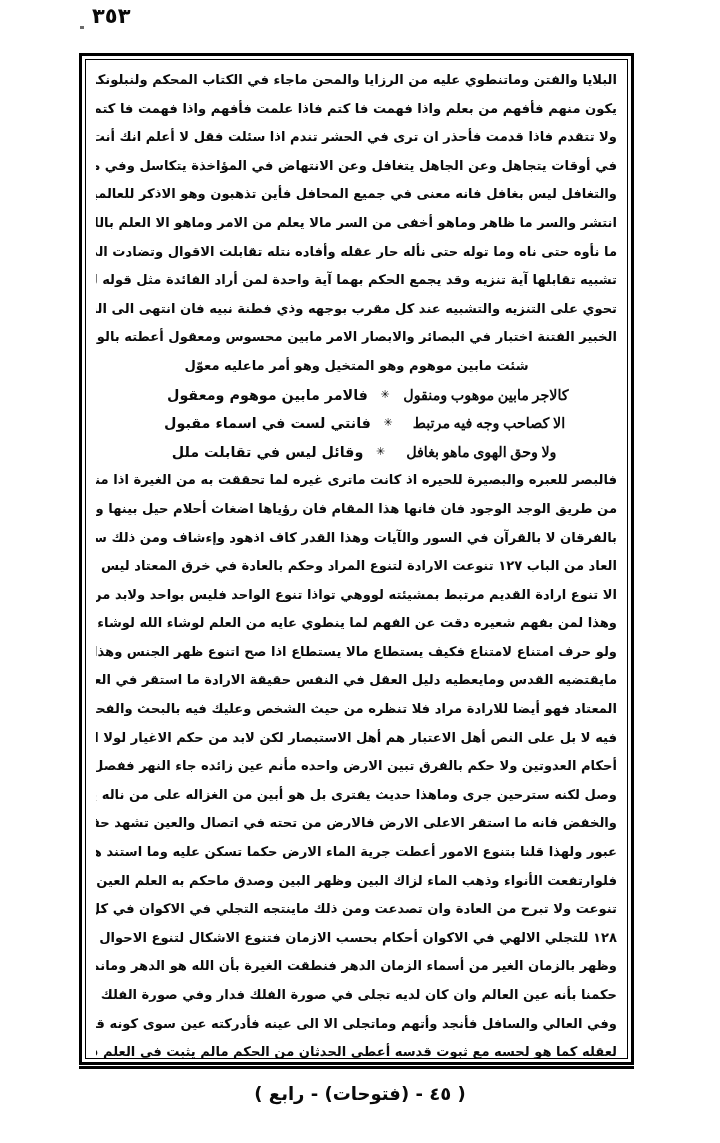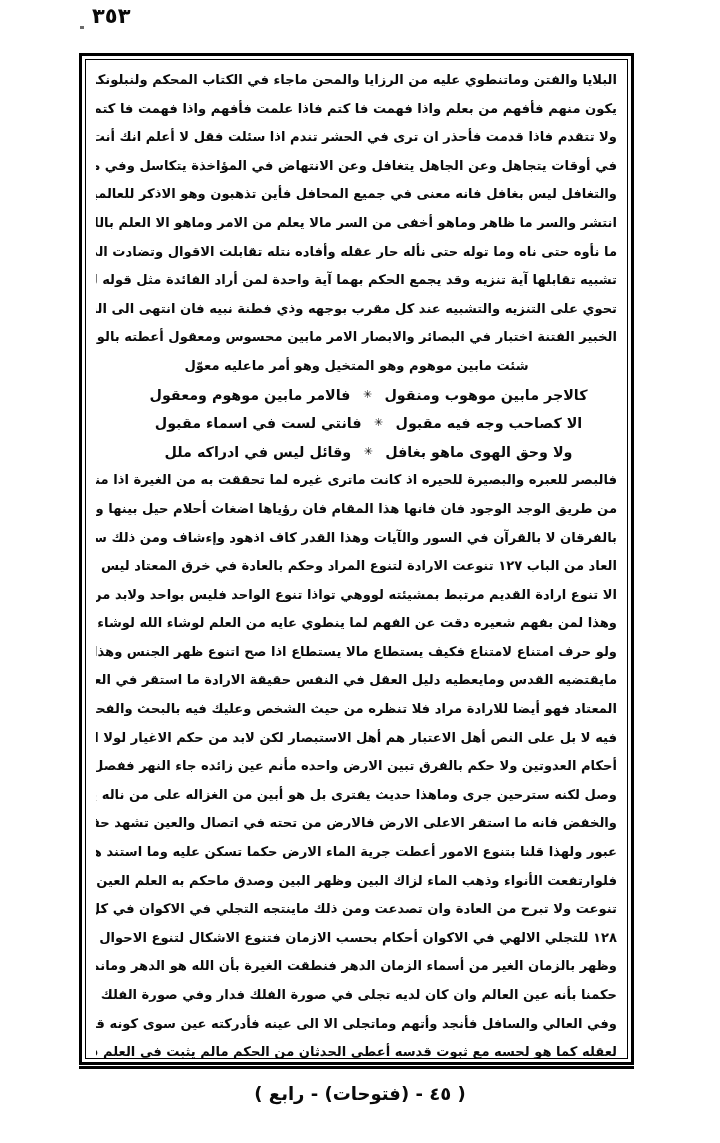--- a/index.html
+++ b/index.html
@@ -102,21 +102,21 @@
     font-family: "DejaVu Sans", "Liberation Sans", sans-serif;
     letter-spacing: 0.1px;
     color: #0b0b0b;
     white-space: nowrap;
   }
   .verse .hemistich-a,
   .verse .hemistich-b {
     display: inline-block;
     min-width: 168px;
   }
-  .verse .hemistich-a { text-align: center; padding-left: 6px;}
+  .verse .hemistich-a { text-align: center; padding-left: 6px; font-family: Liberation Serif, serif;}
   .verse .hemistich-b { text-align: right; padding-right: 6px; margin-left: 24px;}
   .verse .star {
     display: inline-block;
     width: 22px;
     text-align: center;
     font-size: 11px;
     vertical-align: 2px;
   }
 
   
@@ -181,24 +181,24 @@
   <div class="line"><span>ما نأوه حتى ناه وما توله حتى نأله  حار عقله وأفاده   نتله تقابلت الاقوال  وتضادت الصور  والاحوال فآية</span></div>
   <div class="line"><span>تشبيه تقابلها آية تنزيه  وقد يجمع الحكم بهما آية واحدة لمن أراد الفائدة  مثل قوله ليس كمثله شيء فهي آية</span></div>
   <div class="line"><span>تحوي على التنزيه والتشبيه  عند كل مقرب بوجهه وذي فطنة نبيه  فان انتهى الى السميع البصير  فقد سقط على</span></div>
   <div class="line"><span>الخبير  الفتنة اختبار في البصائر  والابصار الامر مابين محسوس ومعقول  أعطته بالوجود دلائل العقول  وان</span></div>
   <div class="line short"><span>شئت مابين موهوم وهو المتخيل  وهو أمر ماعليه معوّل</span></div>
 
   <div class="verse">
     <span class="hemistich-a">كالاجر مابين موهوب ومنقول</span><span class="star">✳</span><span class="hemistich-b">فالامر مابين موهوم ومعقول</span>
   </div>
   <div class="verse">
-    <span class="hemistich-a">الا كصاحب وجه فيه مقبول</span><span class="star">✳</span><span class="hemistich-b">فانتي لست في اسماء مقبول</span>
+    <span class="hemistich-a">الا كصاحب وجه فيه مرتبط</span><span class="star">✳</span><span class="hemistich-b">فانتي لست في اسماء مقبول</span>
   </div>
   <div class="verse">
-    <span class="hemistich-a">ولا وحق الهوى ماهو بغافل</span><span class="star">✳</span><span class="hemistich-b">وقائل ليس في ادراكه ملل</span>
+    <span class="hemistich-a">ولا وحق الهوى ماهو بغافل</span><span class="star">✳</span><span class="hemistich-b">وقائل ليس في تقابلت ملل</span>
   </div>
 
   <div class="line"><span>فالبصر للعبره  والبصيرة للحيره  اذ كانت ماترى غيره  لما تحققت به من الغيرة  اذا منحت بالشهود  وحصلت</span></div>
   <div class="line"><span>من طريق الوجد الوجود  فان فانها هذا المقام  فان رؤياها  اضغاث أحلام  حيل بينها وبين المبشرات  فنقول</span></div>
   <div class="line"><span>بالفرقان لا بالقرآن في السور والآيات  وهذا القدر كاف  اذهود وإءشاف  ومن ذلك سر تنوع الارادة وحكم</span></div>
   <div class="line"><span>العاد من الباب ١٢٧  تنوعت الارادة لتنوع المراد  وحكم بالعادة في خرق المعتاد  ليس العجب من عبد العالم</span></div>
   <div class="line"><span>الا تنوع ارادة القديم مرتبط بمشيئته لووهي تواذا تنوع الواحد فليس بواحد  ولابد من أمر زائد  بل لأمور كثيرة</span></div>
   <div class="line"><span>وهذا لمن بفهم شعيره دقت عن الفهم  لما ينطوي عايه من العلم  لوشاء الله لوشاء كذا ومايشاء  ولوشاء لصح المشاء</span></div>
   <div class="line"><span>ولو حرف امتناع لامتناع  فكيف يستطاع مالا يستطاع  اذا صح اتنوع ظهر الجنس  وهذا خلاف</span></div>
   <div class="line"><span>مايقتضيه القدس  ومايعطيه دليل العقل في النفس  حقيقة الارادة  ما استقر في العاده  وان جاء خرق</span></div>

